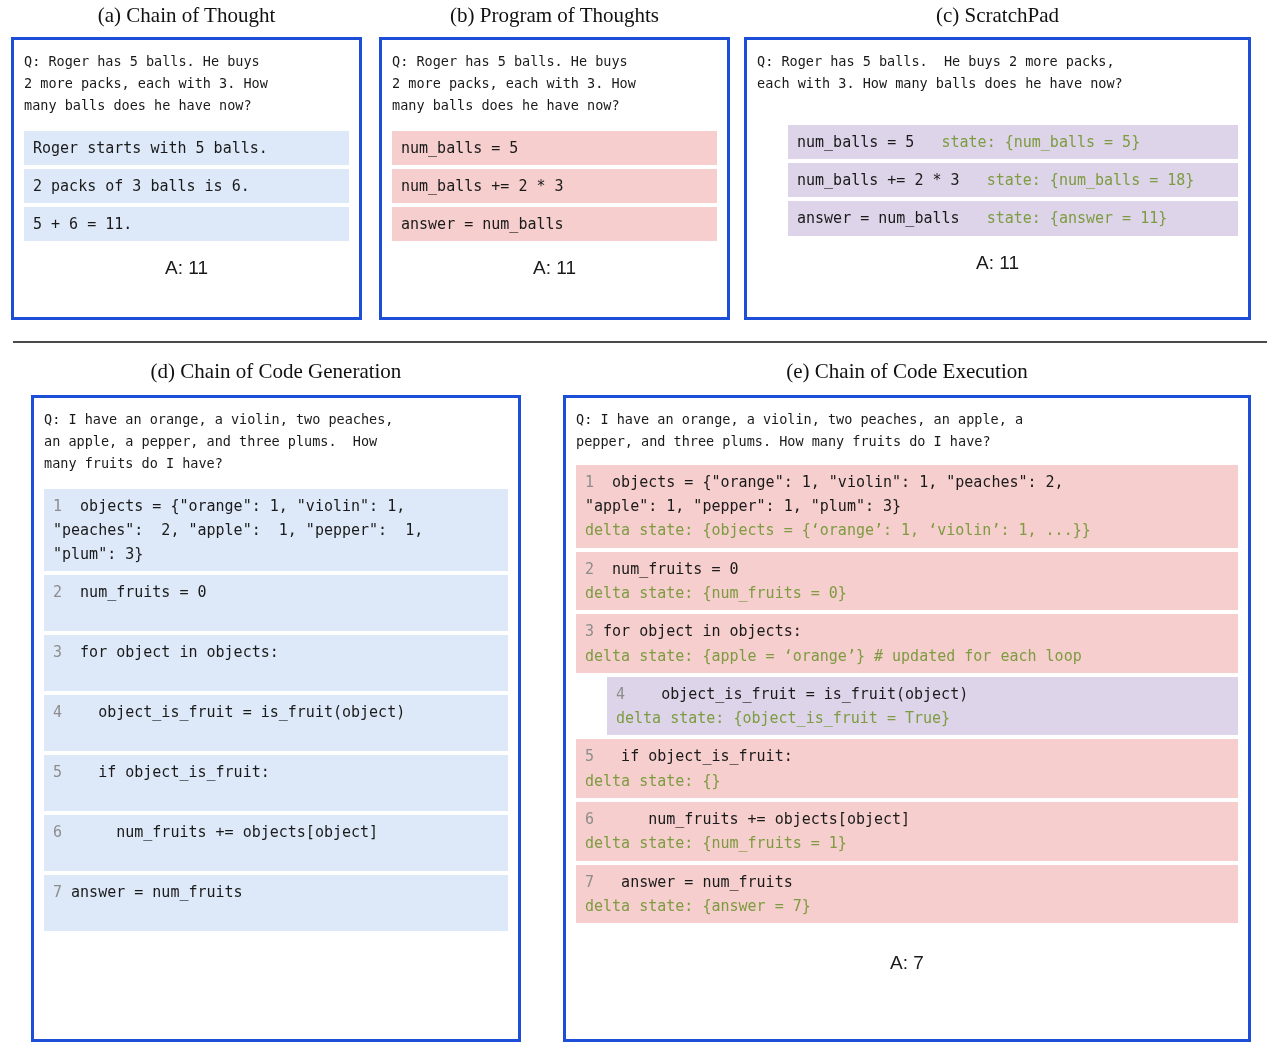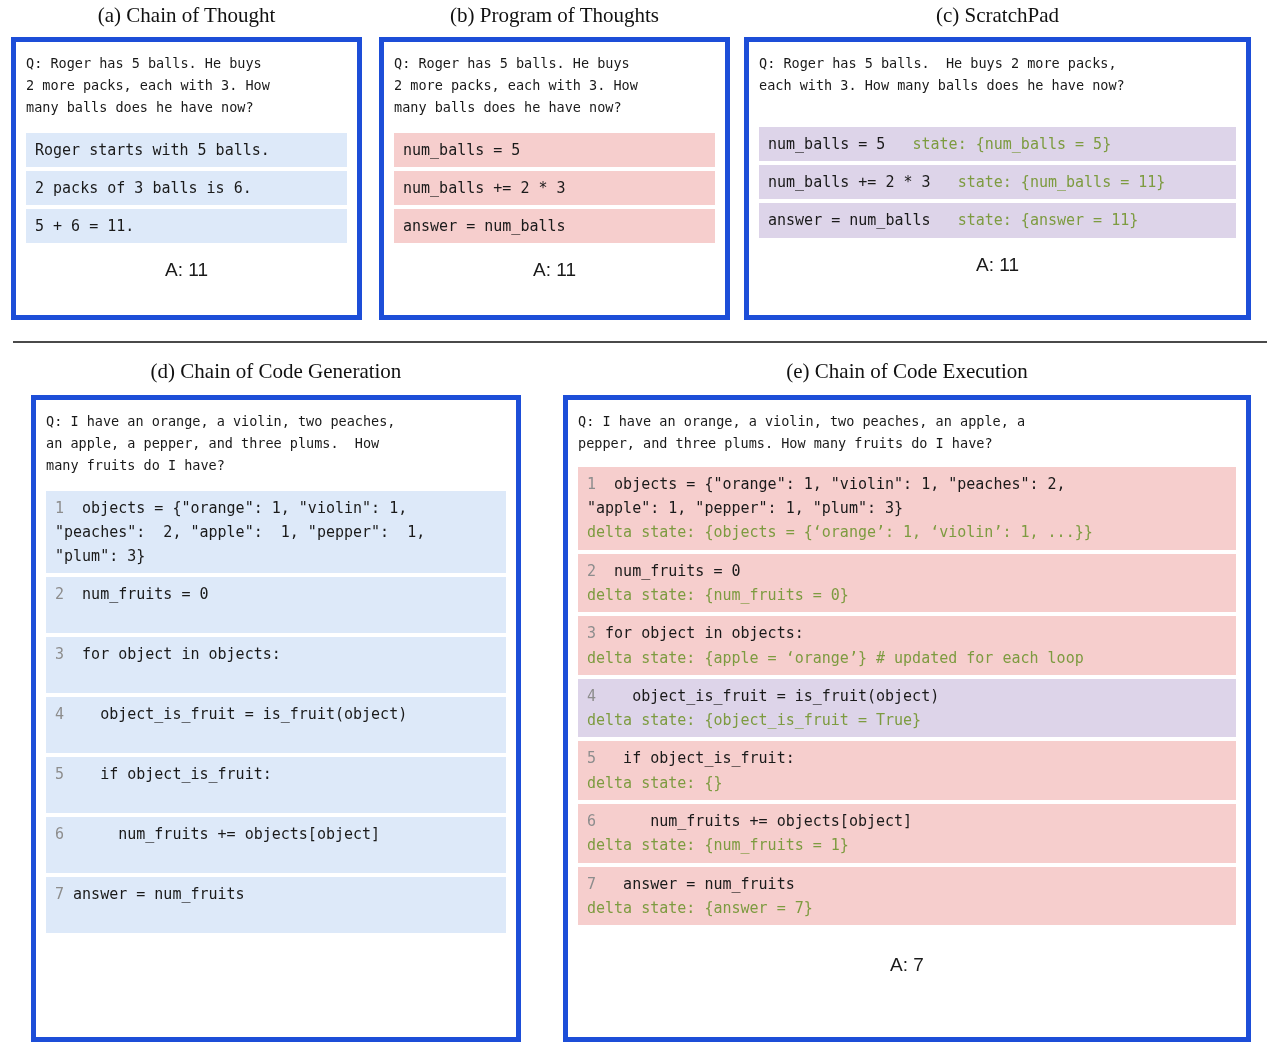--- a/index.html
+++ b/index.html
@@ -15,21 +15,21 @@
     font-family: "Liberation Serif", serif;
     font-size: 21px;
     color: #111;
     text-align: center;
     line-height: 1.1;
     white-space: nowrap;
   }
 
   .panel {
     position: absolute;
-    border: 5px solid #1d4ed8;
+    border: 3px solid #1d4ed8;
     background: #ffffff;
     box-sizing: border-box;
     overflow: hidden;
   }
   .panel-inner { padding: 11px 10px 9px 10px; }
 
   .q-text {
     font-family: "DejaVu Sans Mono", "Liberation Mono", monospace;
     font-size: 13.5px;
     line-height: 1.62;
@@ -51,21 +51,21 @@
     font-size: 15px;
     line-height: 1.62;
     color: #1a1a1a;
     padding: 5px 8px 5px 9px;
     margin-bottom: 4px;
     white-space: pre-wrap;
     box-sizing: border-box;
   }
   .row.blue   { background: #dde9f9; }
   .row.pink   { background: #f6cecd; }
-  .row.purple { background: #ddd4e9; }
+  .row.purple { background: #ddd4e9; margin-left: 31px; }
 
   .lineno { color: #8d8d8d; }
   .state  { color: #7d9b40; }
 
   .divider {
     position: absolute;
     background: #4a4a4a;
     height: 2px;
   }
 
@@ -122,21 +122,21 @@
     </div>
   </div>
 
   <div class="fig-title" id="t-c">(c) ScratchPad</div>
   <div class="panel" id="p-c">
     <div class="panel-inner">
       <div class="q-text" style="margin-bottom:30px">Q: Roger has 5 balls.  He buys 2 more packs,
 each with 3. How many balls does he have now?</div>
       <div>
         <div class="row purple"><span>num_balls = 5</span><span>&nbsp;&nbsp;&nbsp;</span><span class="state">state: {num_balls = 5}</span></div>
-        <div class="row purple"><span>num_balls += 2 * 3</span><span>&nbsp;&nbsp;&nbsp;</span><span class="state">state: {num_balls = 11}</span></div>
+        <div class="row purple"><span>num_balls += 2 * 3</span><span>&nbsp;&nbsp;&nbsp;</span><span class="state">state: {num_balls = 18}</span></div>
         <div class="row purple"><span>answer = num_balls</span><span>&nbsp;&nbsp;&nbsp;</span><span class="state">state: {answer = 11}</span></div>
       </div>
       <div class="a-text">A: 11</div>
     </div>
   </div>
 
   <div class="divider" style="left:13px; top:341px; width:1254px;"></div>
 
   <div class="fig-title" id="t-d">(d) Chain of Code Generation</div>
   <div class="panel" id="p-d">

